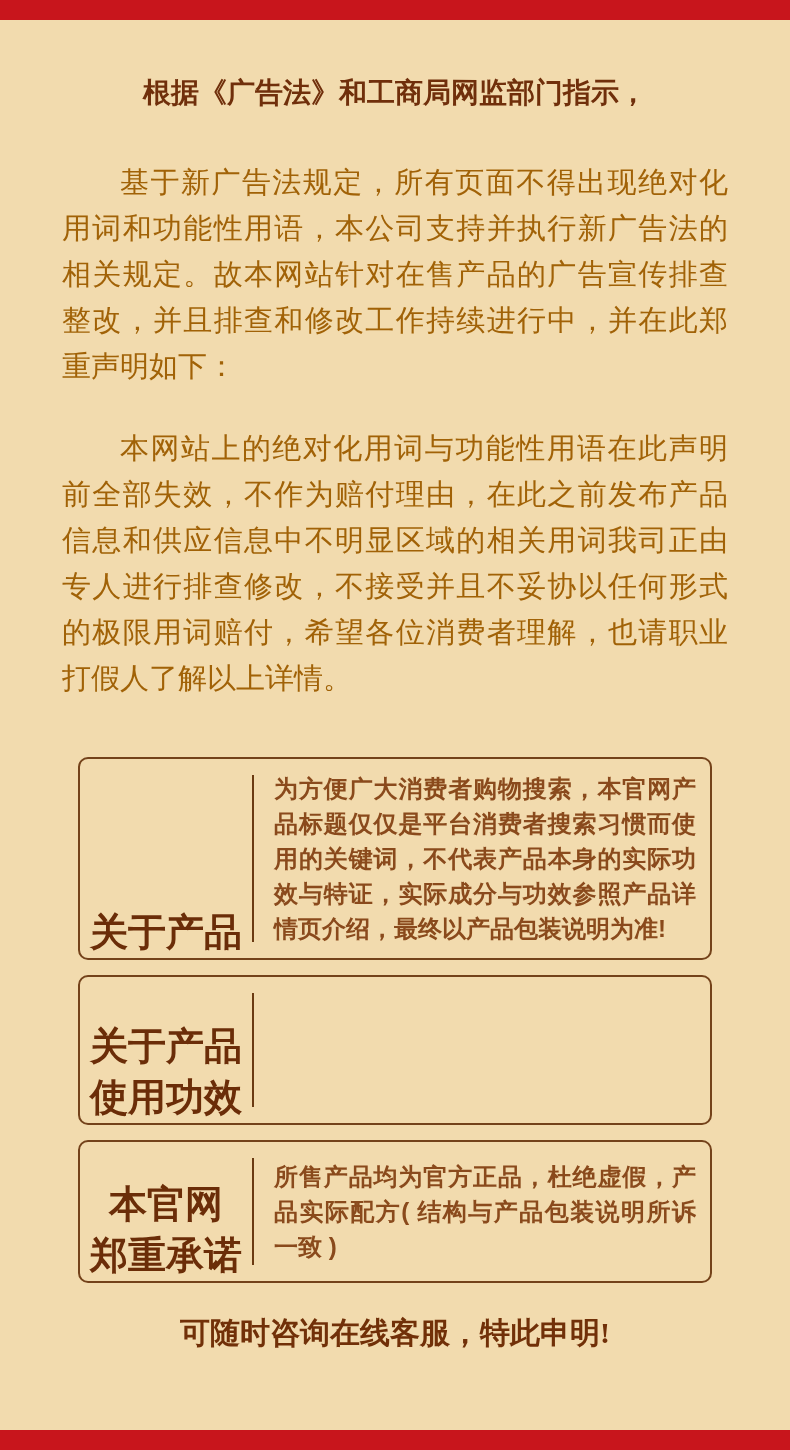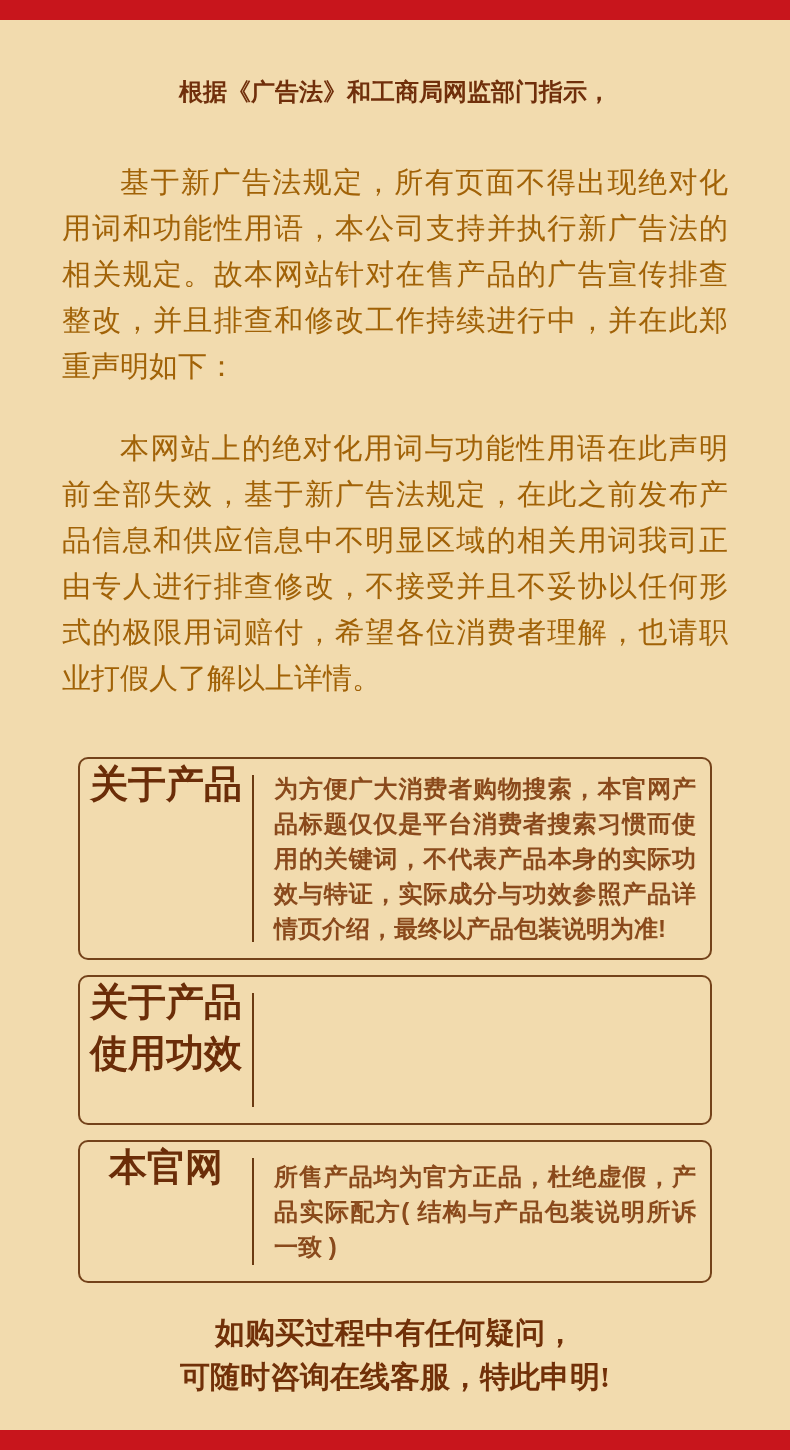--- a/index.html
+++ b/index.html
@@ -19,21 +19,21 @@
     background: #c8151c;
   }
   .bar.top { top: 0; }
   .bar.bottom { bottom: 0; }
 
   .title {
     margin: 66px 30px 0;
     text-align: center;
     font-family: "Liberation Serif", "DejaVu Serif", serif;
     font-weight: bold;
-    font-size: 24px;
+    font-size: 28px;
     line-height: 53px;
     color: #702f0b;
   }
   .title-line { display: block; white-space: nowrap; }
 
   .body-para {
     margin: 40px 62px 0;
     font-family: "Liberation Serif", "DejaVu Serif", serif;
     font-size: 29px;
     line-height: 46px;
@@ -54,21 +54,21 @@
   }
   .notice-box.box-1 { min-height: 195px; }
   .notice-box.box-2 { min-height: 150px; }
   .notice-box.box-3 { min-height: 143px; }
 
   .box-label {
     width: 172px;
     flex-shrink: 0;
     display: flex;
     flex-direction: column;
-    justify-content: flex-start;
+    justify-content: flex-end;
     align-items: center;
     font-family: "Liberation Serif", "DejaVu Serif", serif;
     font-weight: bold;
     font-size: 38px;
     line-height: 51px;
     color: #6b2d08;
     text-align: center;
   }
   .box-divider {
     width: 2px;
@@ -108,21 +108,21 @@
 
 <div class="page">
   <div class="bar top"></div>
 
   <h1 class="title">
     <span class="title-line">根据《广告法》和工商局网监部门指示，</span>
   </h1>
 
   <p class="body-para first">基于新广告法规定，所有页面不得出现绝对化用词和功能性用语，本公司支持并执行新广告法的相关规定。故本网站针对在售产品的广告宣传排查整改，并且排查和修改工作持续进行中，并在此郑重声明如下：</p>
 
-  <p class="body-para second">本网站上的绝对化用词与功能性用语在此声明前全部失效，基于新广告法规定，在此之前发布产品信息和供应信息中不明显区域的相关用词我司正由专人进行排查修改，不接受并且不妥协以任何形式的极限用词赔付，希望各位消费者理解，也请职业打假人了解以上详情。</p>
+  <p class="body-para second">本网站上的绝对化用词与功能性用语在此声明前全部失效，不作为赔付理由，在此之前发布产品信息和供应信息中不明显区域的相关用词我司正由专人进行排查修改，不接受并且不妥协以任何形式的极限用词赔付，希望各位消费者理解，也请职业打假人了解以上详情。</p>
 
   <div class="boxes">
 
     <section class="notice-box box-1">
       <div class="box-label">
         <span>关于产品</span>
       </div>
       <div class="box-divider"></div>
       <div class="box-body">
         <p class="box-text">为方便广大消费者购物搜索，本官网产品标题仅仅是平台消费者搜索习惯而使用的关键词，不代表产品本身的实际功效与特证，实际成分与功效参照产品详情页介绍，最终以产品包装说明为准!</p>
@@ -133,28 +133,28 @@
       <div class="box-label">
         <span>关于产品</span>
         <span>使用功效</span>
       </div>
       <div class="box-divider"></div>
     </section>
 
     <section class="notice-box box-3">
       <div class="box-label">
         <span>本官网</span>
+        <span>郑重承诺</span>
       </div>
       <div class="box-divider"></div>
       <div class="box-body">
         <p class="box-text">所售产品均为官方正品，杜绝虚假，产品实际配方( 结构与产品包装说明所诉一致 )</p>
       </div>
     </section>
 
   </div>
 
   <div class="footer">
-    <span class="footer-line">如购买过程中有任何疑问，</span>
     <span class="footer-line">可随时咨询在线客服，特此申明!</span>
   </div>
 
   <div class="bar bottom"></div>
 </div>
 
 </body></html>

